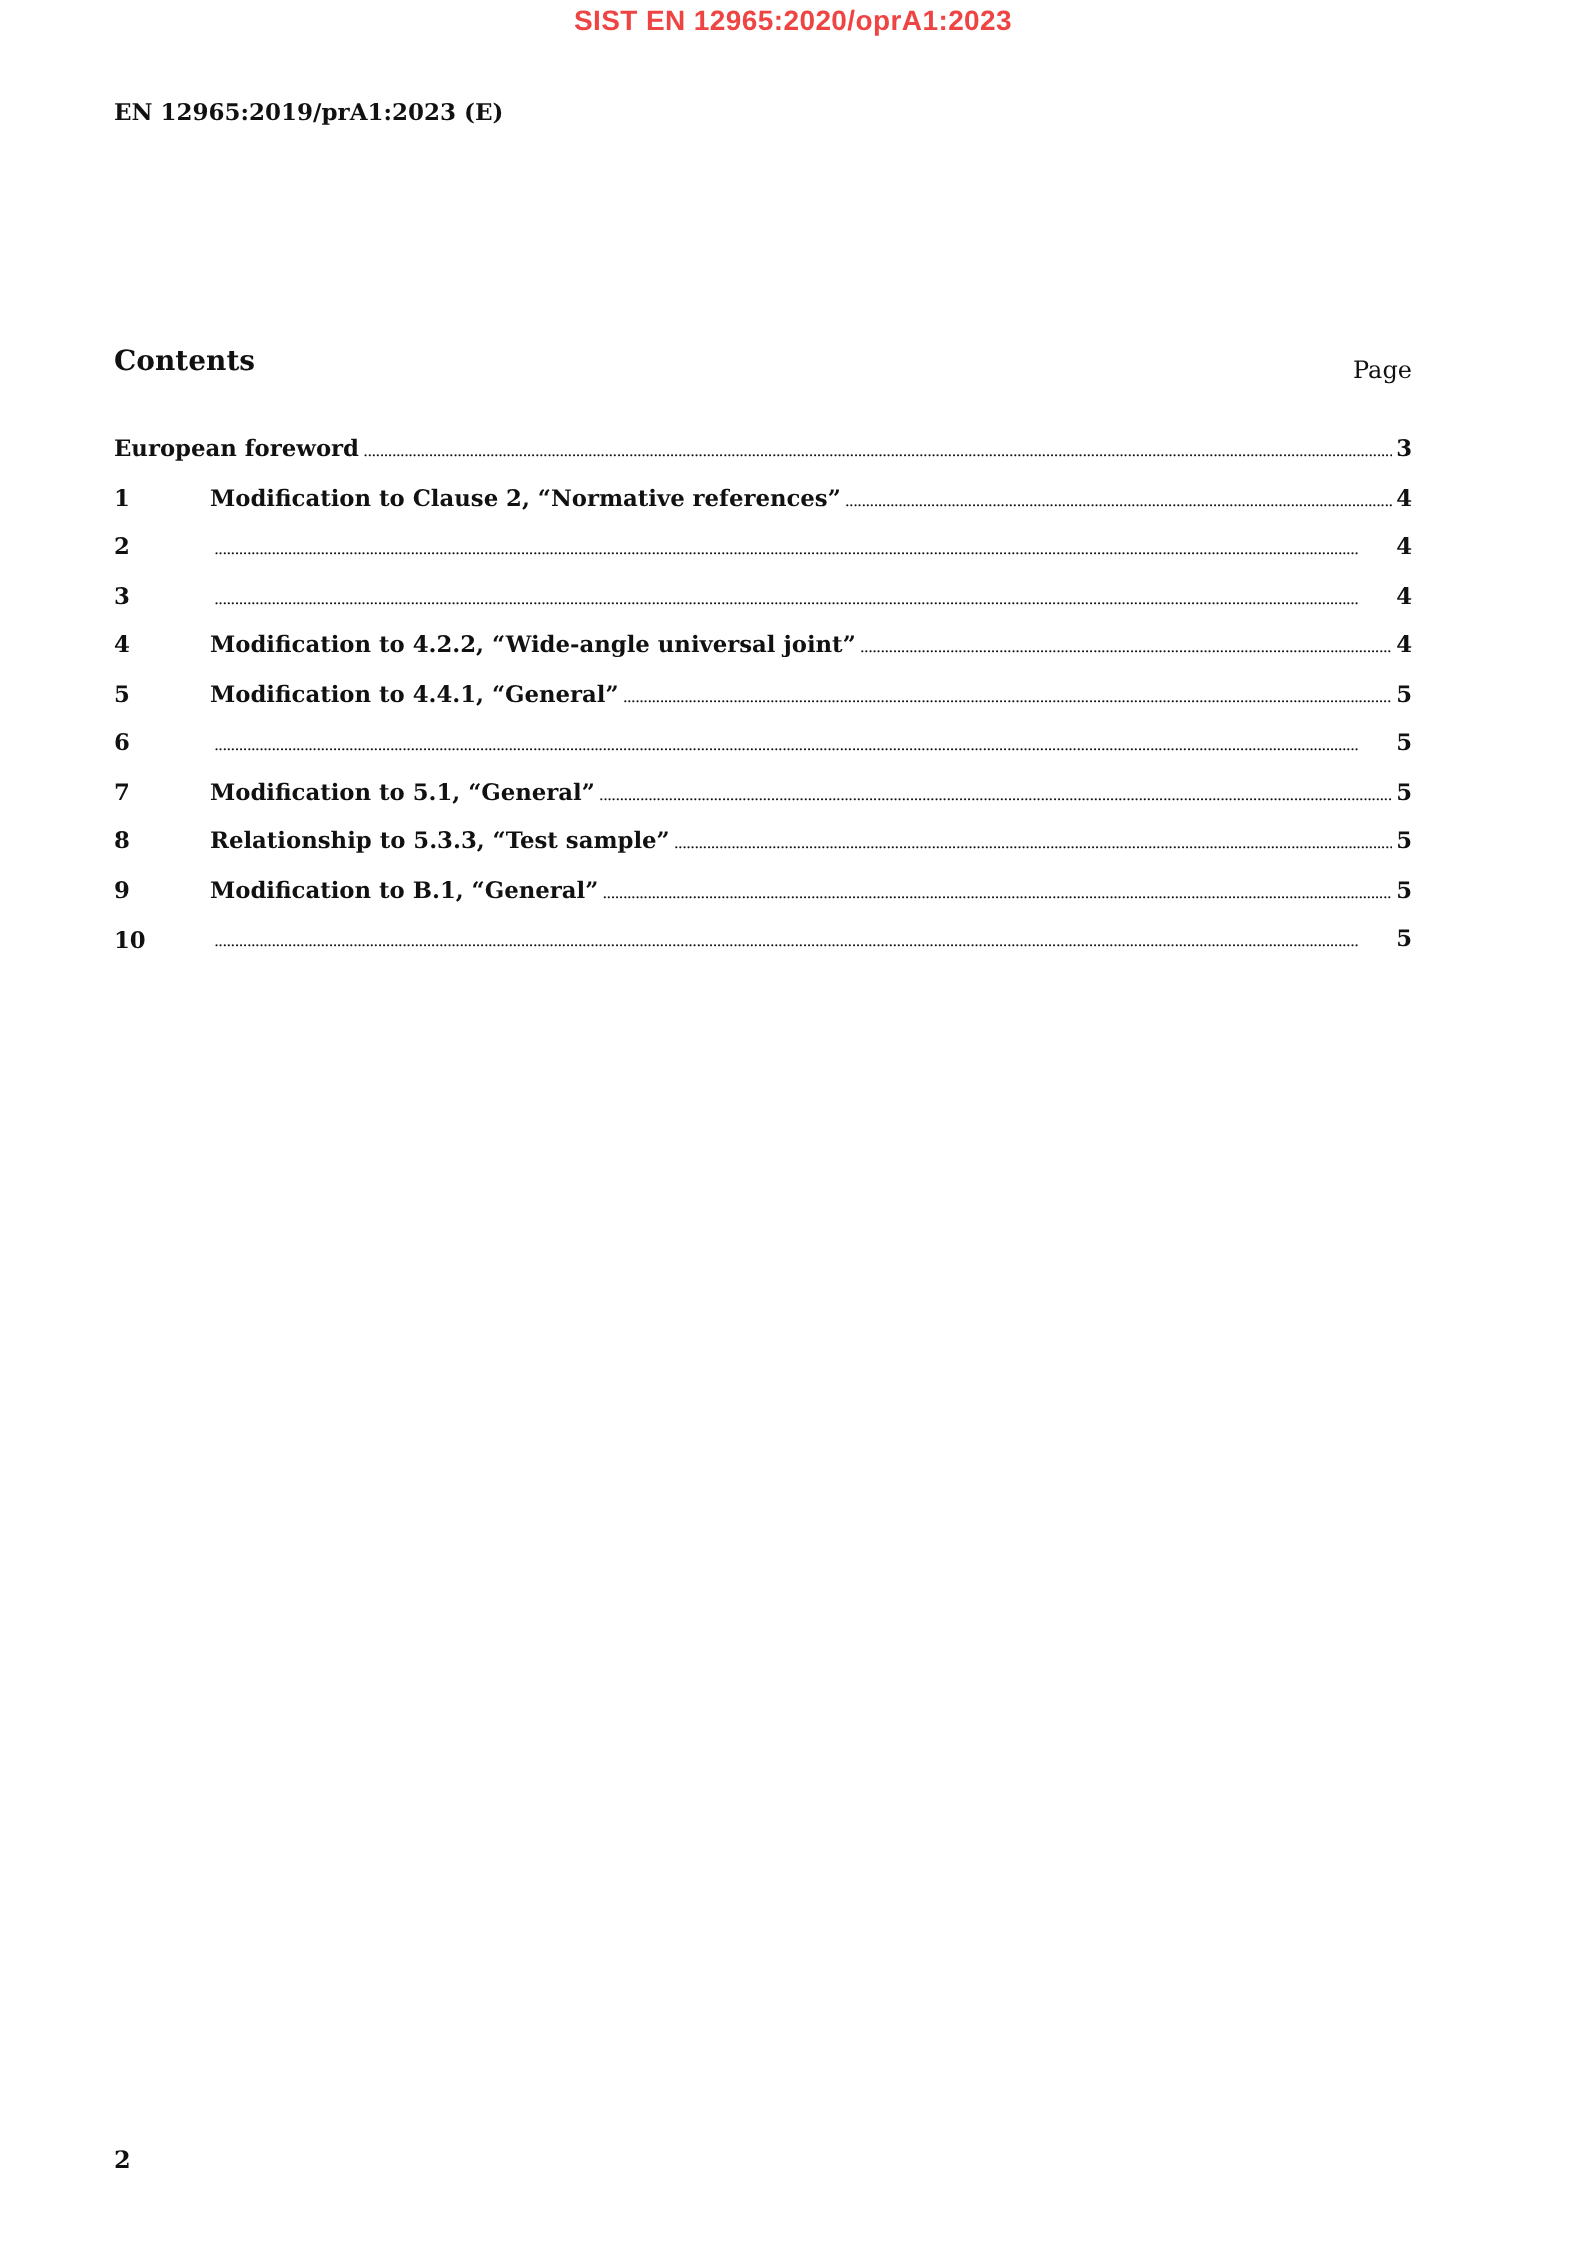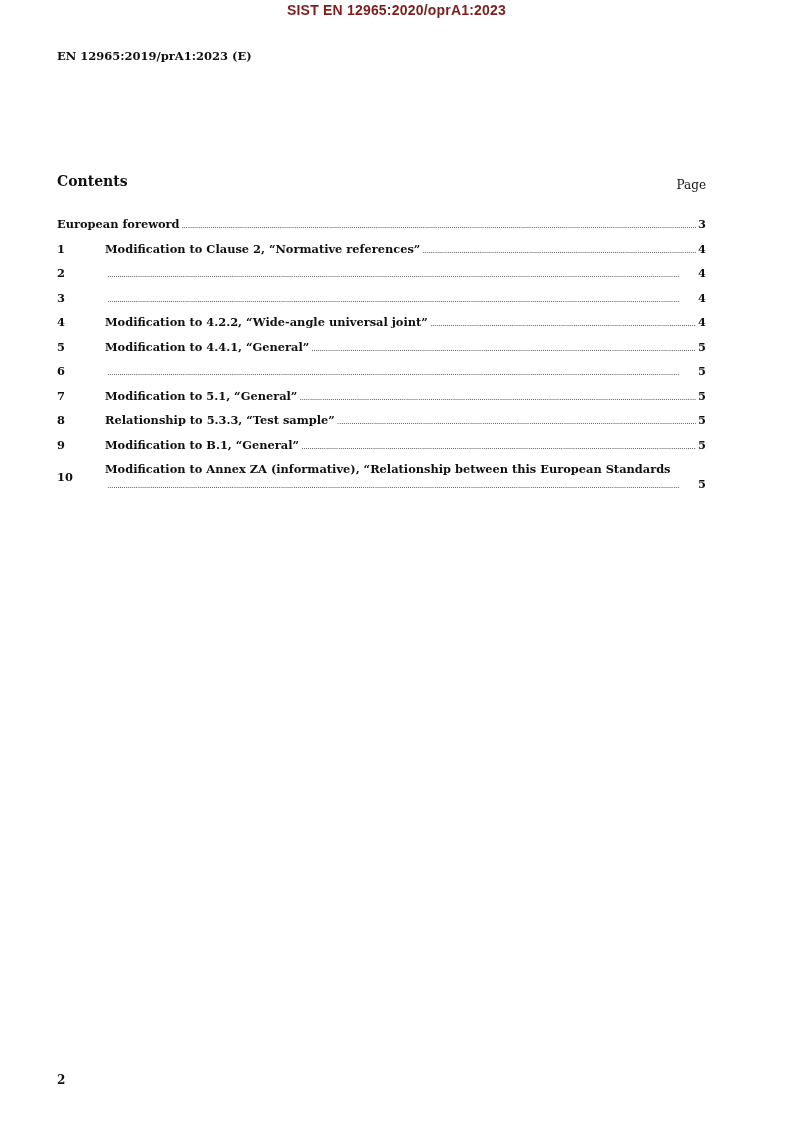--- a/index.html
+++ b/index.html
@@ -1,20 +1,20 @@
 <!DOCTYPE html>
 <html><head>
 <meta charset="utf-8">
 <style>
   html, body { margin: 0; padding: 0; background: #ffffff; }
   body { width: 793px; height: 1122px; position: relative; overflow: hidden;
          font-family: "DejaVu Serif", "Liberation Serif", serif; color: #111; }
   .watermark { position: absolute; top: 2px; left: 0; width: 793px; text-align: center;
                font-family: "Liberation Sans", sans-serif; font-weight: bold; font-size: 14px;
-               color: #7f1d1d; letter-spacing: 0.2px; }
+               color: #ef4444; letter-spacing: 0.2px; }
   .doc-id { position: absolute; top: 49px; left: 57px; font-weight: bold; font-size: 11.5px; }
   .contents-title { position: absolute; top: 173px; left: 57px; font-weight: bold; font-size: 14px; }
   .page-label { position: absolute; top: 178px; right: 87px; font-size: 12px; }
   .toc { position: absolute; top: 217px; left: 57px; width: 649px; }
   .toc-row { display: flex; align-items: baseline; font-weight: bold; font-size: 11.4px;
              height: 24.5px; line-height: 15px; }
   .toc-num { width: 48px; flex: none; }
   .toc-body { flex: 1; display: flex; align-items: baseline; min-width: 0; }
   .toc-text { white-space: nowrap; }
   .toc-dots { flex: 1; overflow: hidden; white-space: nowrap; margin: 0 2px;
@@ -108,21 +108,20 @@
     <span class="toc-num">9</span>
     <div class="toc-body">
       <span class="toc-text">Modification to B.1, “General”</span>
       <span class="toc-dots"></span>
       <span class="toc-page">5</span>
     </div>
   </div>
   <div class="toc-row multi">
     <span class="toc-num">10</span>
     <div class="toc-body">
-      <span class="toc-text">Modification to Annex ZA (informative), “Relationship between this European Standards</span>
       <div class="toc-line2">
         <span class="toc-dots"></span>
         <span class="toc-page">5</span>
       </div>
     </div>
   </div>
 </div>
 
 <div class="page-number">2</div>
 

